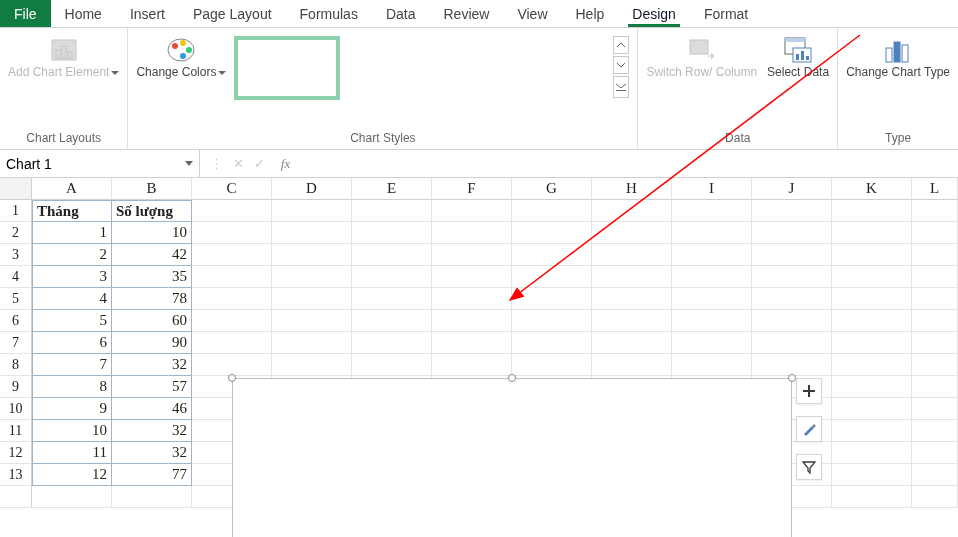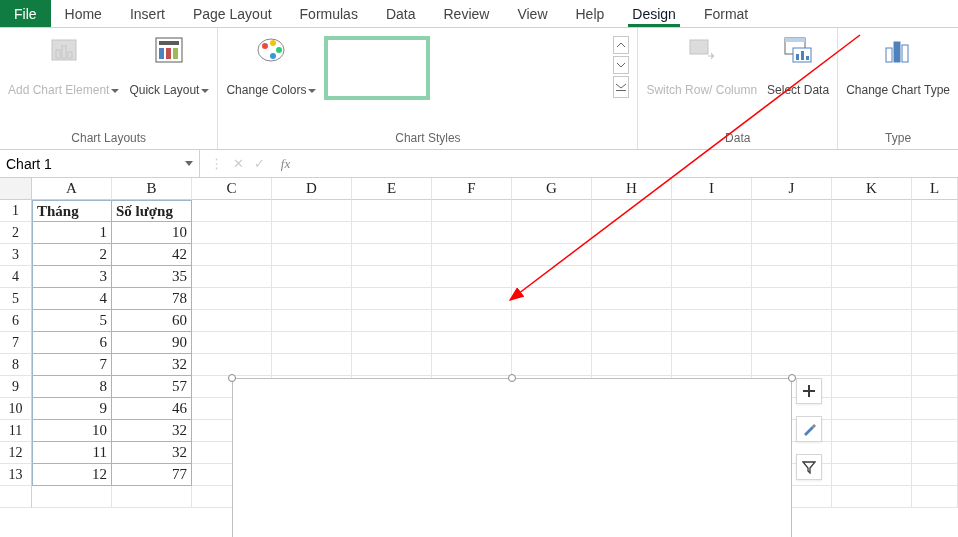--- a/index.html
+++ b/index.html
@@ -6,21 +6,21 @@
   body { font-family: "Segoe UI", Arial, sans-serif; font-size: 13px; color: #222; background: #fff; width: 958px; height: 537px; overflow: hidden; position: relative; }
   .tabs { display: flex; height: 28px; border-bottom: 1px solid #d0d0d0; align-items: stretch; }
   .tab { padding: 0 14px; display: flex; align-items: center; font-size: 14px; color: #444; cursor: pointer; }
   .tab.file { background: #107c41; color: #fff; font-weight: 400; }
   .tab.active { color: #0f172a; position: relative; }
   .tab.active::after { content:""; position:absolute; left:10px; right:10px; bottom:0; height:3px; background:#107c41; }
   .ribbon { display:flex; height:122px; border-bottom:1px solid #d0d0d0; }
   .group { border-right:1px solid #e0e0e0; padding:4px 8px 2px 8px; display:flex; flex-direction:column; justify-content:space-between; align-items:center; }
   .group-items { display:flex; gap:10px; align-items:flex-start; height:96px; }
   .group-label { font-size:12px; color:#666; text-align:center; padding-bottom:2px; }
-  .btn { display:flex; flex-direction:column; align-items:center; justify-content:flex-start; gap:18px; font-size:12px; color:#444; cursor:pointer; min-width:54px; padding-top:2px;}
+  .btn { display:flex; flex-direction:column; align-items:center; justify-content:flex-start; gap:0; font-size:12px; color:#444; cursor:pointer; min-width:54px; padding-top:2px;}
   .btn .ic { width:32px; height:32px; display:flex; align-items:center; justify-content:center; }
   .btn .lbl { text-align:center; line-height:1.15; }
   .btn.disabled { color:#b8b8b8; }
   .btn.disabled svg * { stroke:#c4c4c4 !important; fill:#dcdcdc !important; }
   .caret::after { content:""; display:inline-block; margin-left:2px; border-left:4px solid transparent; border-right:4px solid transparent; border-top:4px solid #666; vertical-align:middle;}
   .styles-grp { flex:1; }
   .styles-box { display:flex; align-items:flex-start; gap:4px; width:100%; height:96px; }
   .style-gallery { display:flex; gap:12px; padding:4px; }
   .style-thumb { width:106px; height:64px; border:1px solid transparent; }
   .style-thumb.sel { border:4px solid #8ed2ad; background:#fff; }
@@ -81,33 +81,20 @@
           <svg width="32" height="32" viewBox="0 0 32 32">
               <rect x="4" y="6" width="24" height="20" fill="#dcdcdc" stroke="#c4c4c4"></rect>
               <rect x="8" y="16" width="4" height="8" fill="#c4c4c4"></rect>
               <rect x="14" y="12" width="4" height="12" fill="#c4c4c4"></rect>
               <rect x="20" y="18" width="4" height="6" fill="#c4c4c4"></rect>
             </svg>
         </div>
         <div class="lbl caret">Add Chart
 Element</div>
       </div>
-      <div class="btn">
-        <div class="ic">
-          <svg width="32" height="32" viewBox="0 0 32 32">
-              <rect x="3" y="4" width="26" height="24" fill="none" stroke="#5b5b5b"></rect>
-              <rect x="6" y="7" width="20" height="4" fill="#5b5b5b"></rect>
-              <rect x="6" y="14" width="5" height="11" fill="#4f81bd"></rect>
-              <rect x="13" y="14" width="5" height="11" fill="#c0504d"></rect>
-              <rect x="20" y="14" width="5" height="11" fill="#9bbb59"></rect>
-            </svg>
-        </div>
-        <div class="lbl caret">Quick
-Layout</div>
-      </div>
     </div>
     <div class="group-label">Chart Layouts</div>
   </div>
 
   <div class="group styles-grp">
     <div class="styles-box">
       <div class="btn">
         <div class="ic">
           <svg width="32" height="32" viewBox="0 0 32 32">
               <ellipse cx="16" cy="16" rx="13" ry="11" fill="#fff" stroke="#888"></ellipse>

